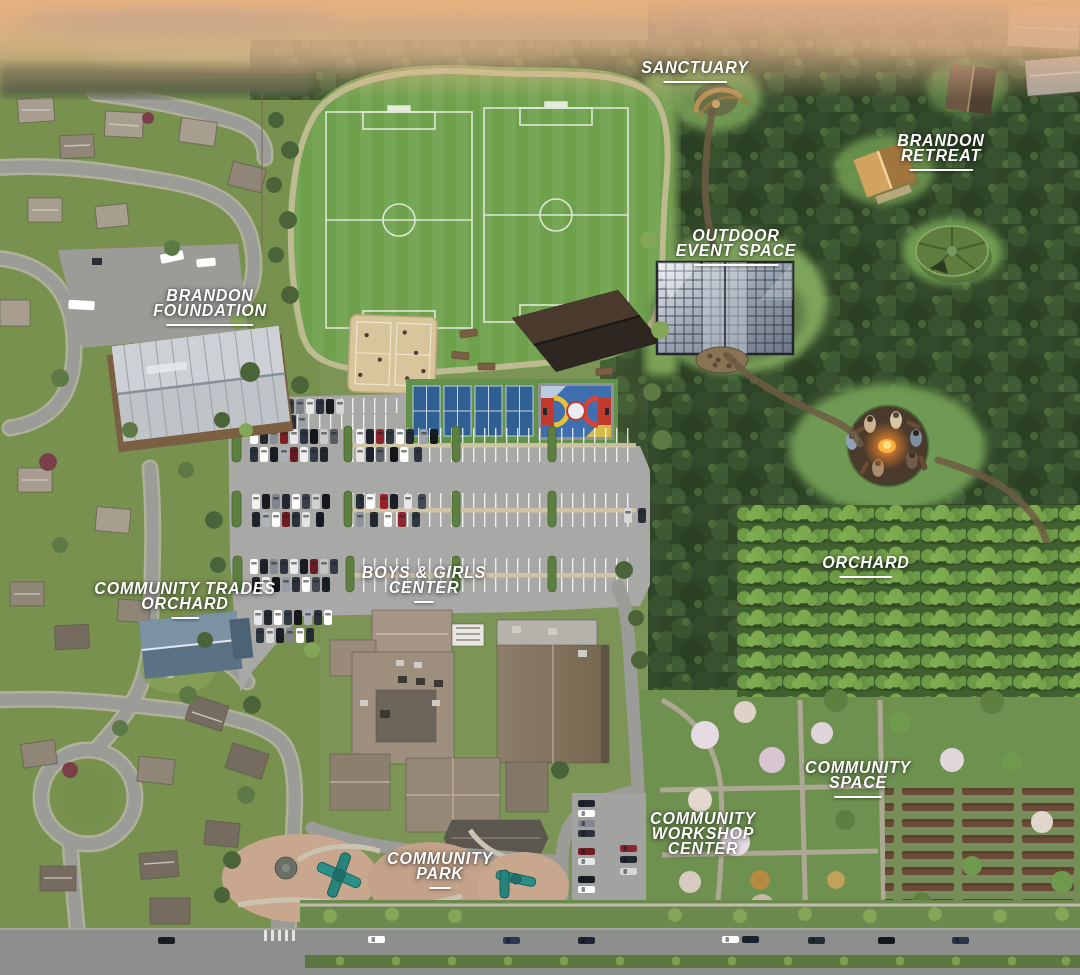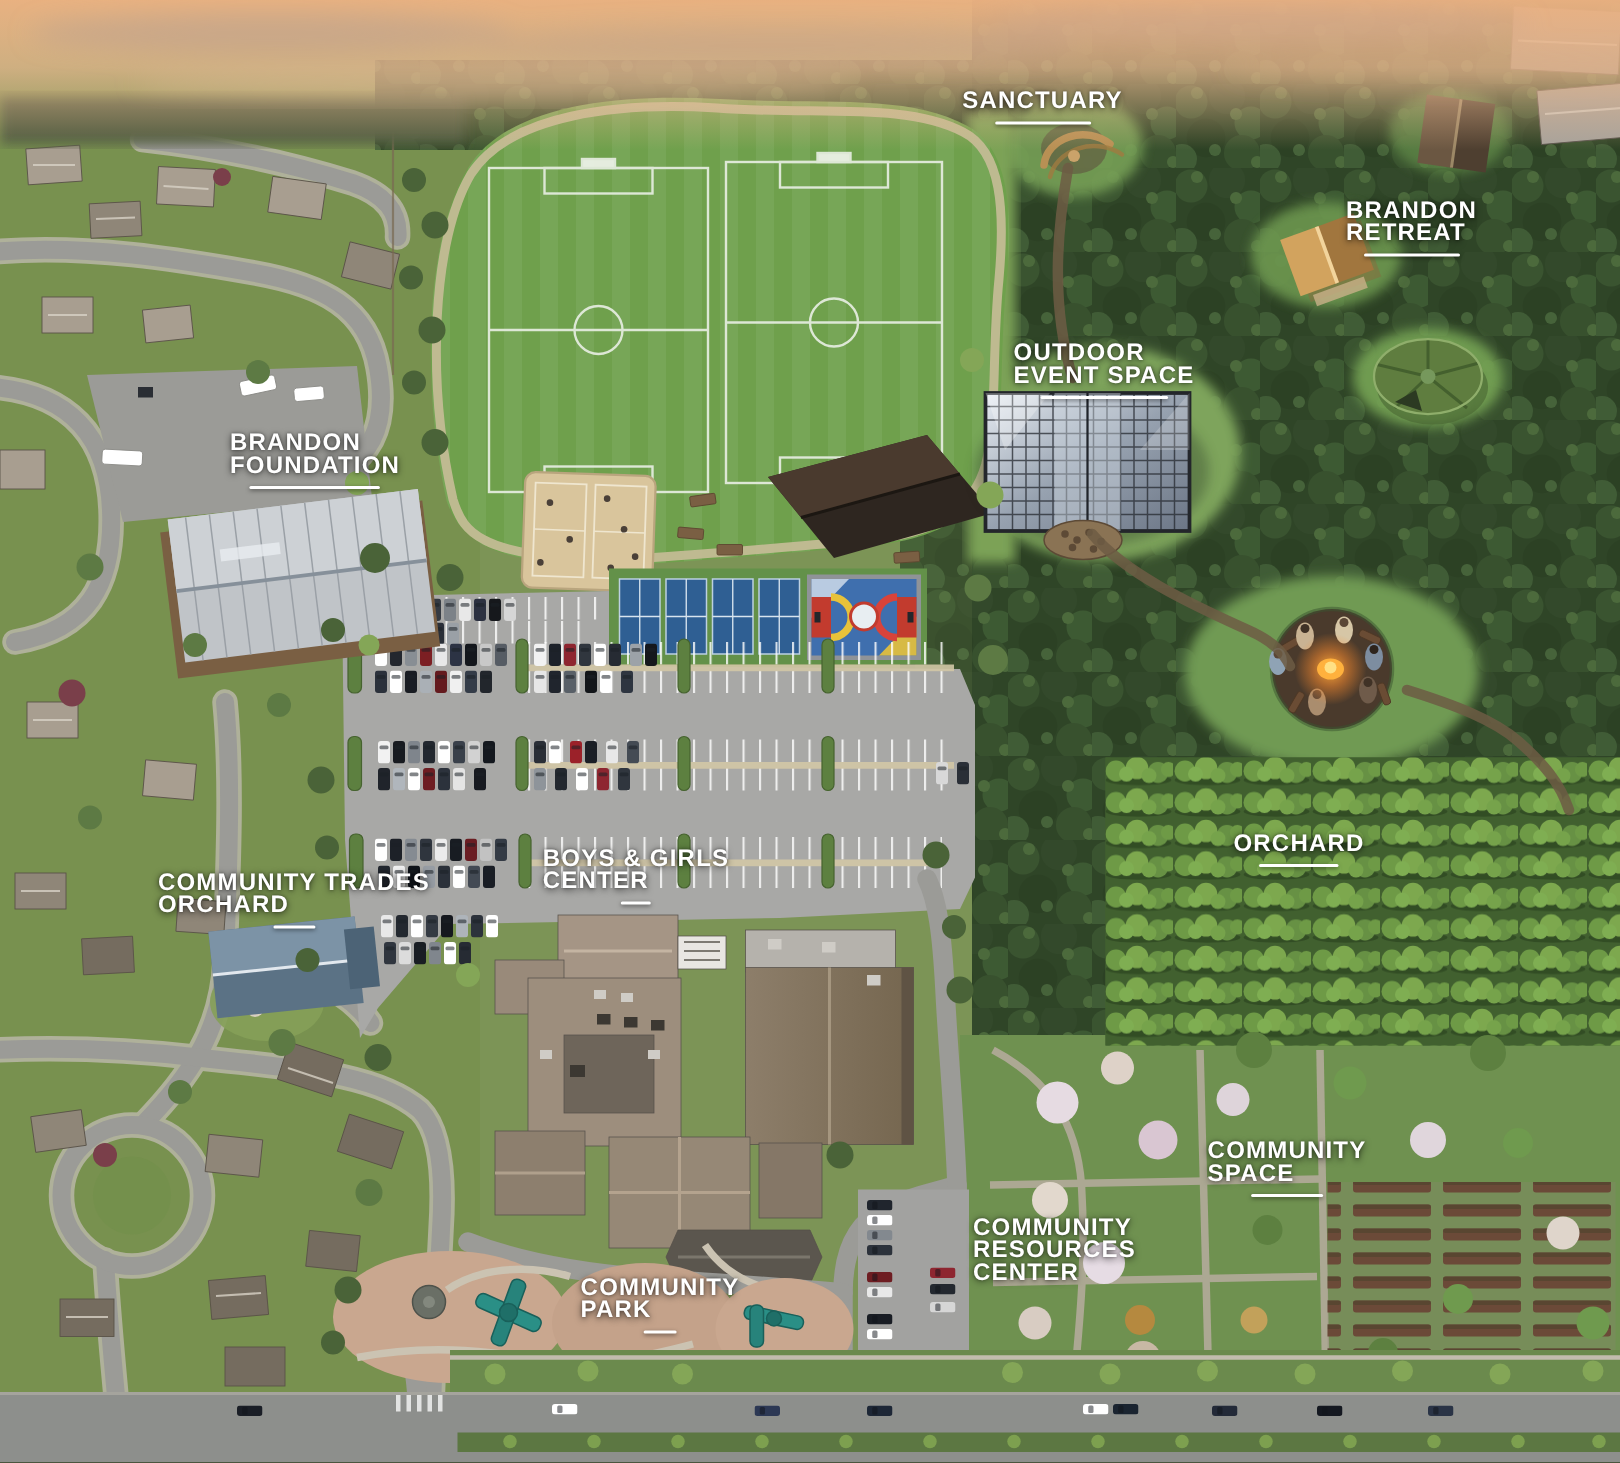--- a/index.html
+++ b/index.html
@@ -1,22 +1,22 @@
 <!DOCTYPE html>
 <html><head>
 <meta charset="utf-8">
 <title>Aerial Site Map</title>
 <style>
   html,body{margin:0;padding:0;background:#222;}
   #stage{position:relative;width:1080px;height:975px;overflow:hidden;background:#3c532f;
          font-family:"Liberation Sans",sans-serif;}
   #scene{position:absolute;left:0;top:0;}
-  .label{position:absolute;transform:translateX(-50%);text-align:left;color:#fff;
+  .label{position:absolute;transform:translateX(-50%);text-align:center;color:#fff;
          font-weight:700;font-size:16px;line-height:15px;letter-spacing:.8px;white-space:nowrap;
-         text-shadow:0 1px 5px rgba(0,0,0,.65),0 0 2px rgba(0,0,0,.4);}
+         text-shadow:0 1px 5px rgba(0,0,0,.65),0 0 2px rgba(0,0,0,.4);font-style:italic;}
   .label .u{height:2px;background:#fff;margin:6px auto 0;border-radius:1px;
             box-shadow:0 1px 3px rgba(0,0,0,.5);}
 </style>
 </head>
 <body>
 
 <div id="stage">
 
 <svg id="scene" width="1080" height="975" viewBox="0 0 1080 975">
 <defs>
@@ -834,21 +834,21 @@
   <div class="u" style="width:87px"></div>
 </div>
 
 <div class="label" style="left:736px;top:228px">
   <div>OUTDOOR</div>
   <div>EVENT SPACE</div>
   <div class="u" style="width:85px"></div>
 </div>
 
 
-<div class="label" style="left:196px;top:581px">
+<div class="label" style="left:185px;top:581px">
   <div>COMMUNITY TRADES</div>
   <div>ORCHARD</div>
   <div class="u" style="width:28px"></div>
 </div>
 
 <div class="label" style="left:424px;top:565px">
   <div>BOYS &amp; GIRLS</div>
   <div>CENTER</div>
   <div class="u" style="width:20px"></div>
 </div>
@@ -859,21 +859,21 @@
 </div>
 
 <div class="label" style="left:858px;top:760px">
   <div>COMMUNITY</div>
   <div>SPACE</div>
   <div class="u" style="width:48px"></div>
 </div>
 
 <div class="label" style="left:703px;top:811px">
   <div>COMMUNITY</div>
-  <div>RESOURCES</div>
+  <div>WORKSHOP</div>
   <div>CENTER</div>
 </div>
 
 <div class="label" style="left:440px;top:851px">
   <div>COMMUNITY</div>
   <div>PARK</div>
   <div class="u" style="width:22px"></div>
 </div>
 
 </div>

